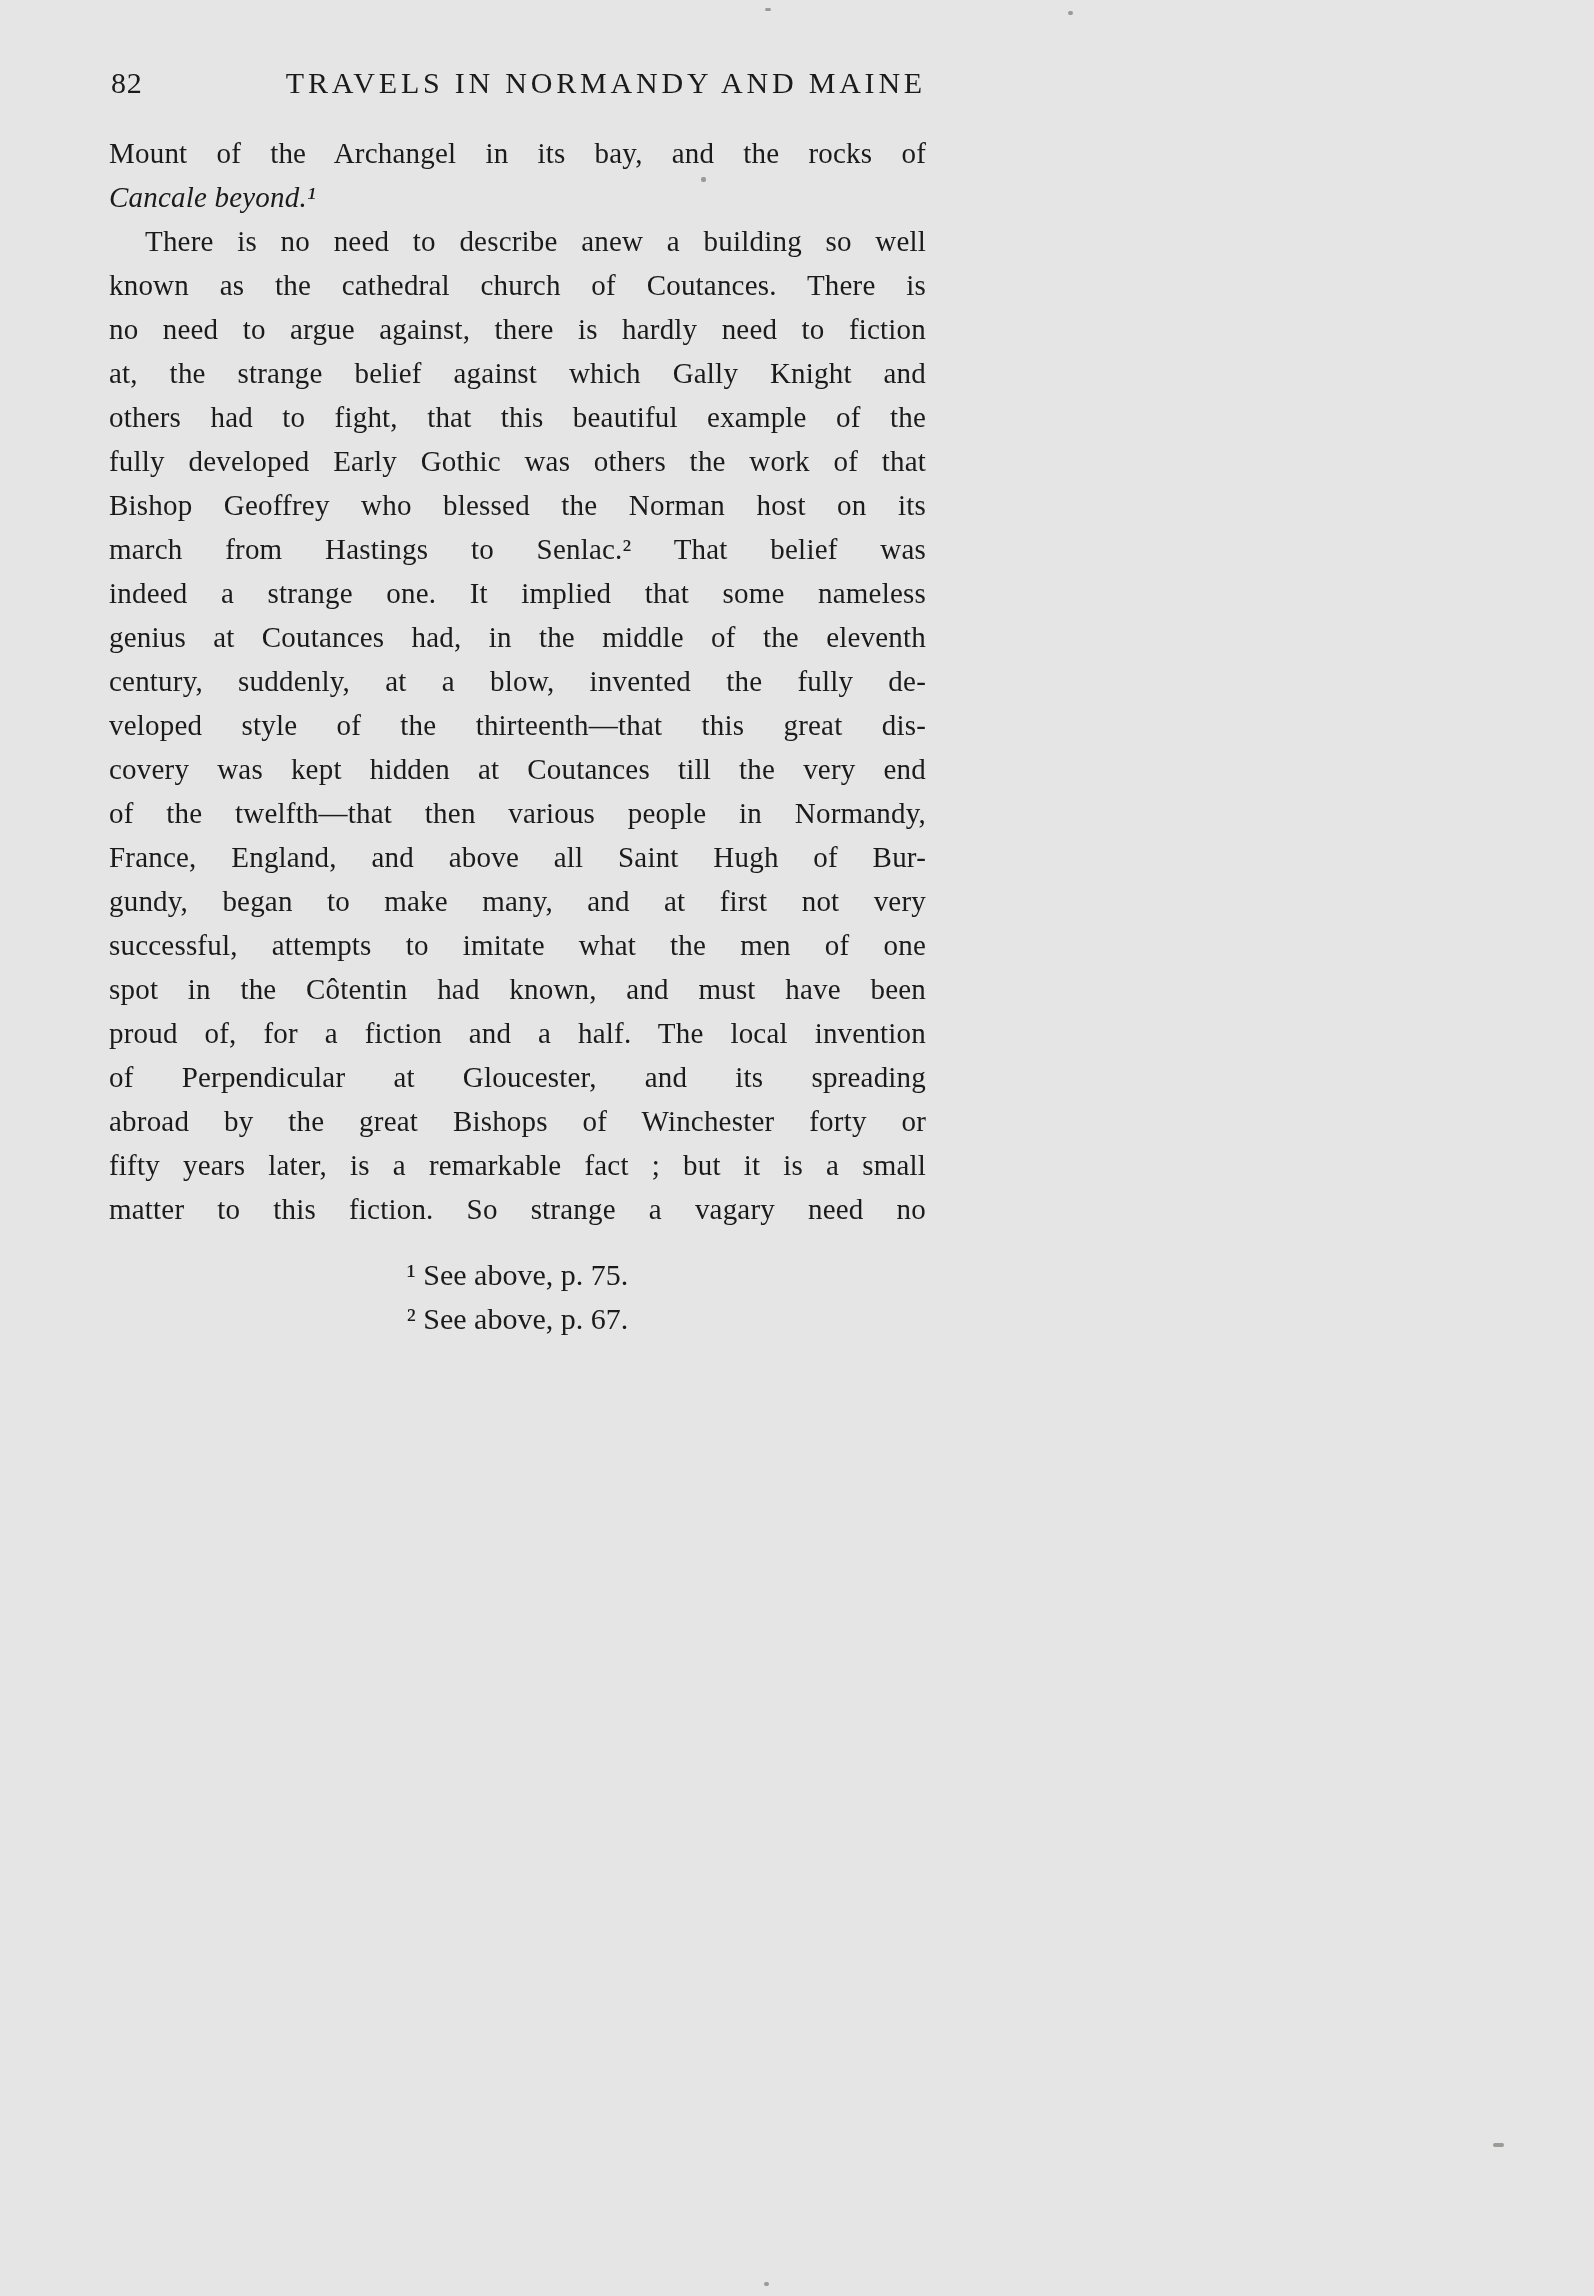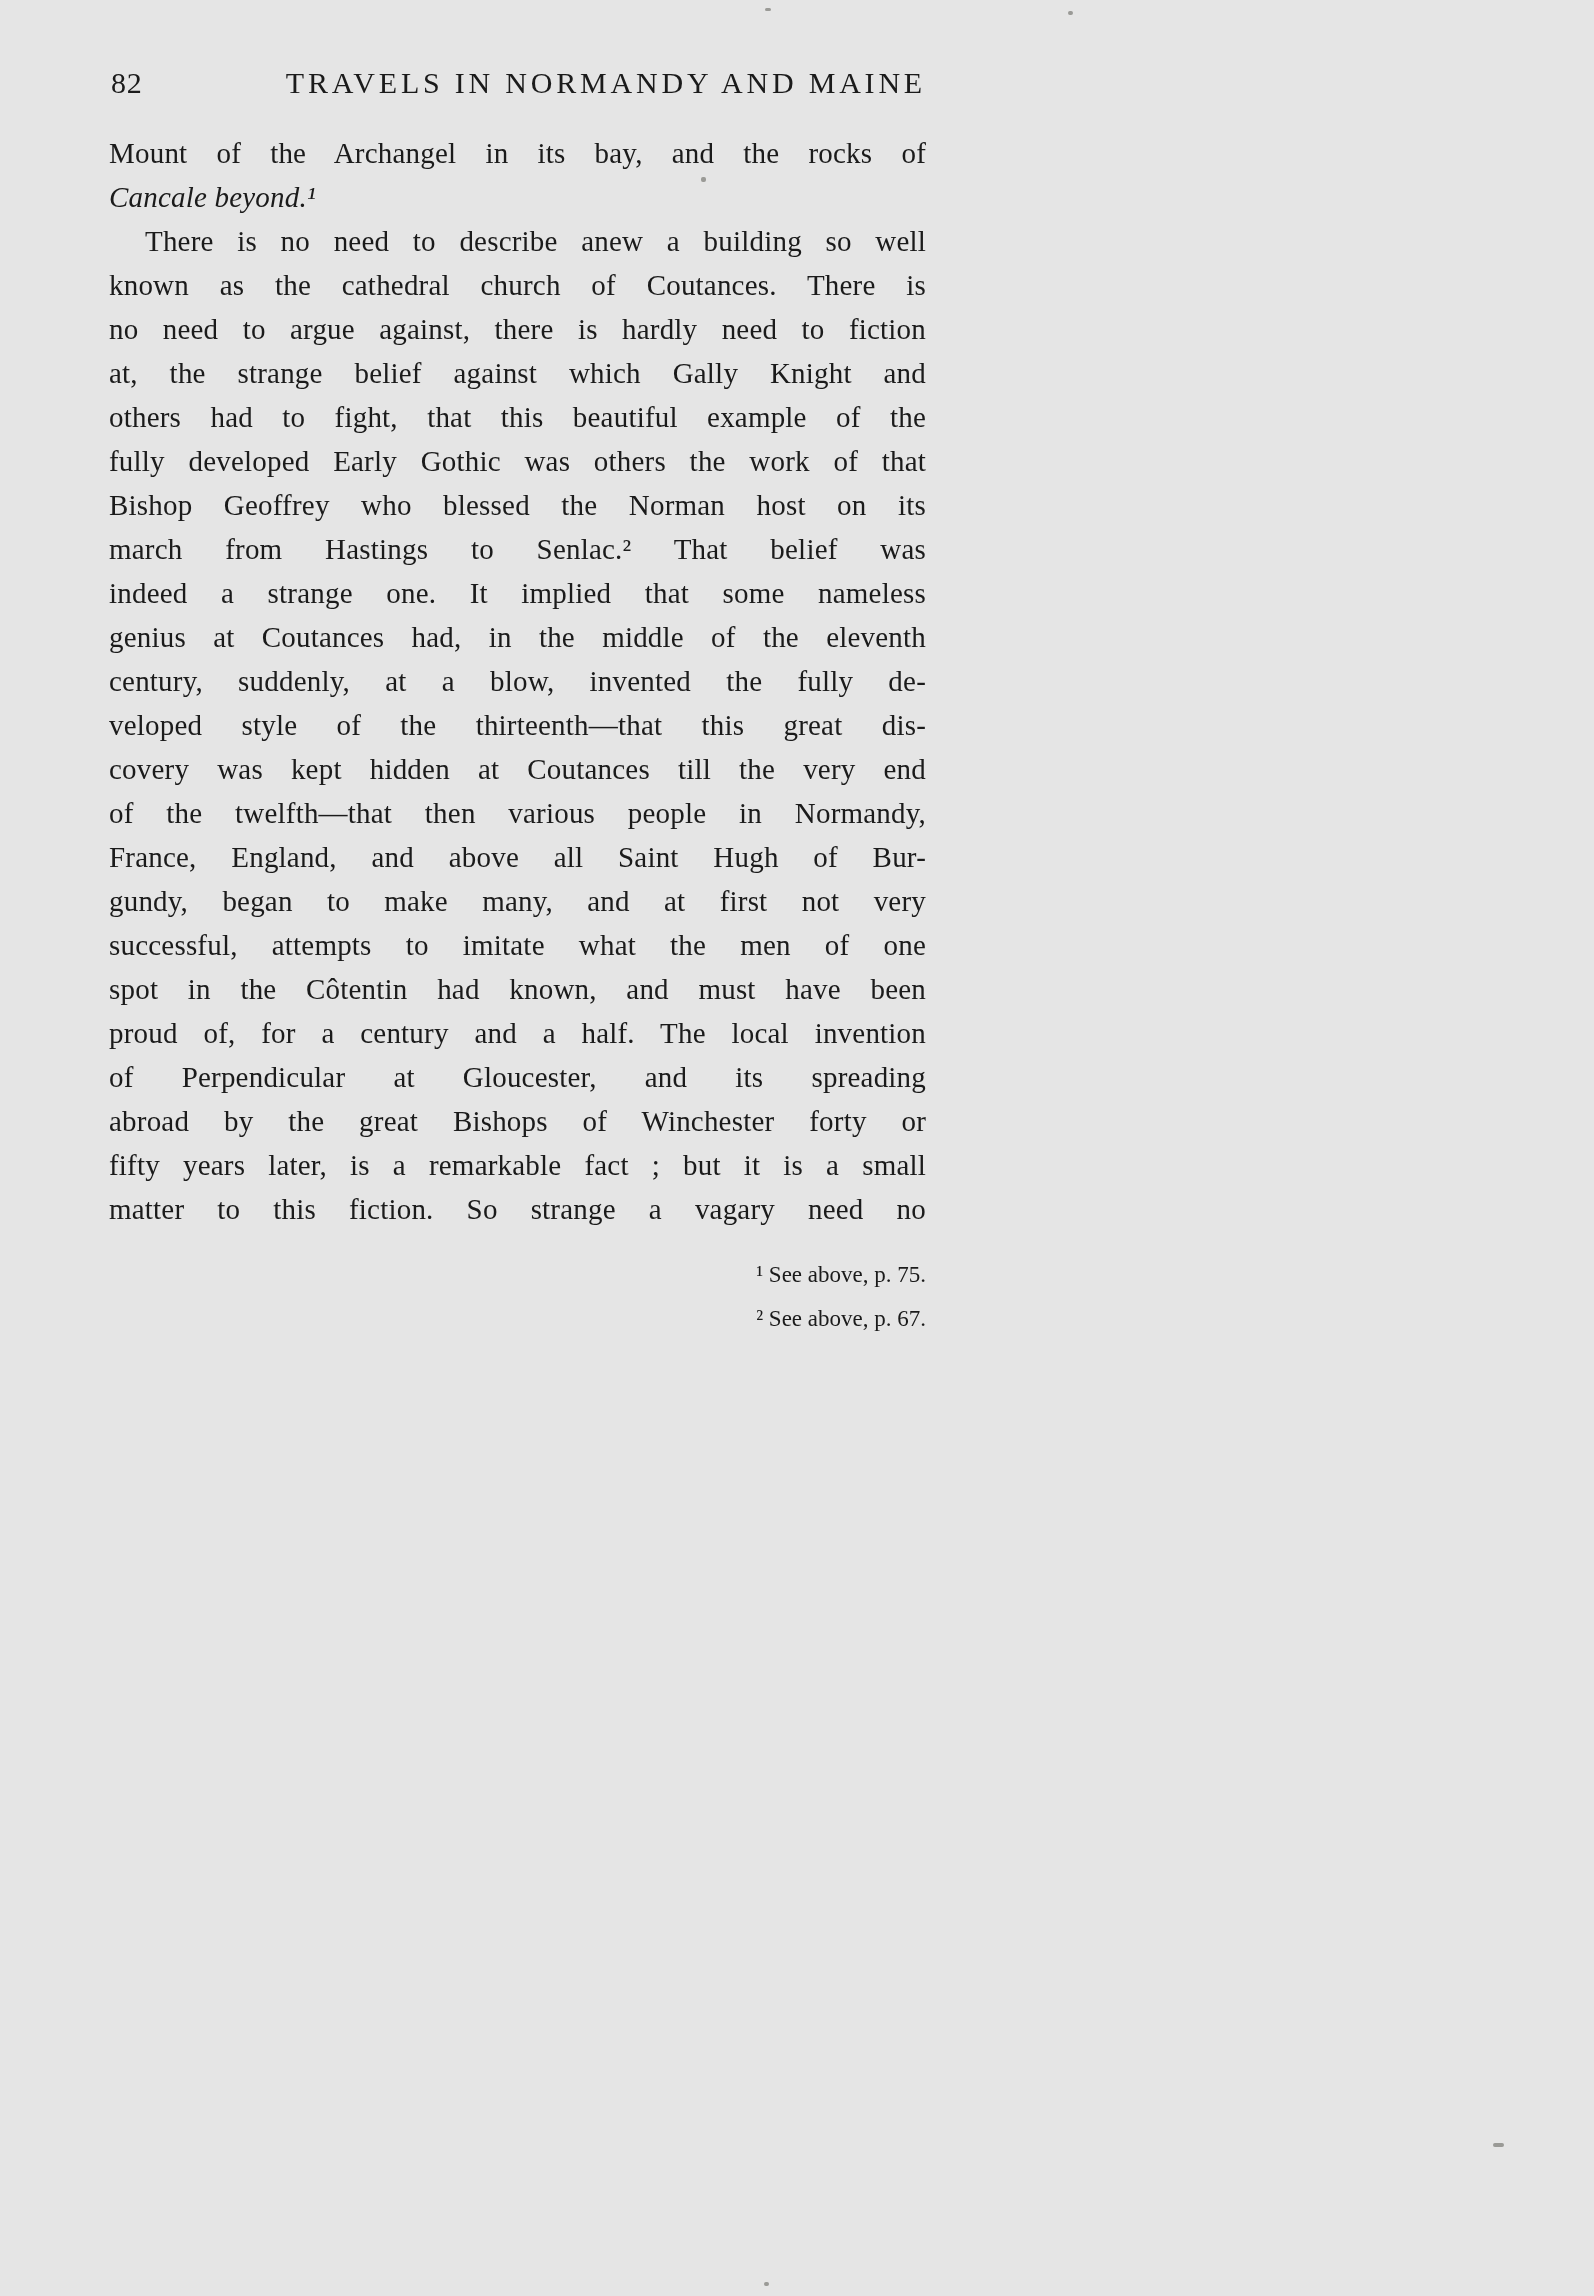--- a/index.html
+++ b/index.html
@@ -54,23 +54,23 @@
   .line.left {
     text-align: left;
     text-align-last: left;
     font-style: italic;
   }
   .line.indent {
     text-indent: 36px;
   }
   .footnotes {
     margin-top: 22.6px;
-    font-size: 23px;
+    font-size: 30px;
     line-height: 44px;
-    text-align: right;
+    text-align: center;
   }
   .speck {
     position: absolute;
     background: #9a9a96;
     border-radius: 1.9px;
   }
   .speck-1 { left: 765px; top: 7.5px;   width: 5.6px;  height: 3.8px; }
   .speck-2 { left: 1068px; top: 11.3px; width: 4.7px;  height: 3.8px; }
   .speck-3 { left: 701px; top: 177px; width: 4.7px;  height: 4.7px; }
   .speck-4 { left: 1493px; top: 2143px; width: 11.3px; height: 3.8px; }
@@ -108,21 +108,21 @@
         <div class="line">indeed a strange one.  It implied that some nameless</div>
         <div class="line">genius at Coutances had, in the middle of the eleventh</div>
         <div class="line">century, suddenly, at a blow, invented the fully de-</div>
         <div class="line">veloped style of the thirteenth—that this great dis-</div>
         <div class="line">covery was kept hidden at Coutances till the very end</div>
         <div class="line">of the twelfth—that then various people in Normandy,</div>
         <div class="line">France, England, and above all Saint Hugh of Bur-</div>
         <div class="line">gundy, began to make many, and at first not very</div>
         <div class="line">successful, attempts to imitate what the men of one</div>
         <div class="line">spot in the Côtentin had known, and must have been</div>
-        <div class="line">proud of, for a century and a half.  The local invention</div>
+        <div class="line">proud of, for a fiction and a half.  The local invention</div>
         <div class="line">of Perpendicular at Gloucester, and its spreading</div>
         <div class="line">abroad by the great Bishops of Winchester forty or</div>
         <div class="line">fifty years later, is a remarkable fact ; but it is a small</div>
         <div class="line">matter to this fiction.  So strange a vagary need no</div>
       </div>
 
     <div class="footnotes">
         <div class="footnote">¹ See above, p. 75.</div>
         <div class="footnote">² See above, p. 67.</div>
       </div>

